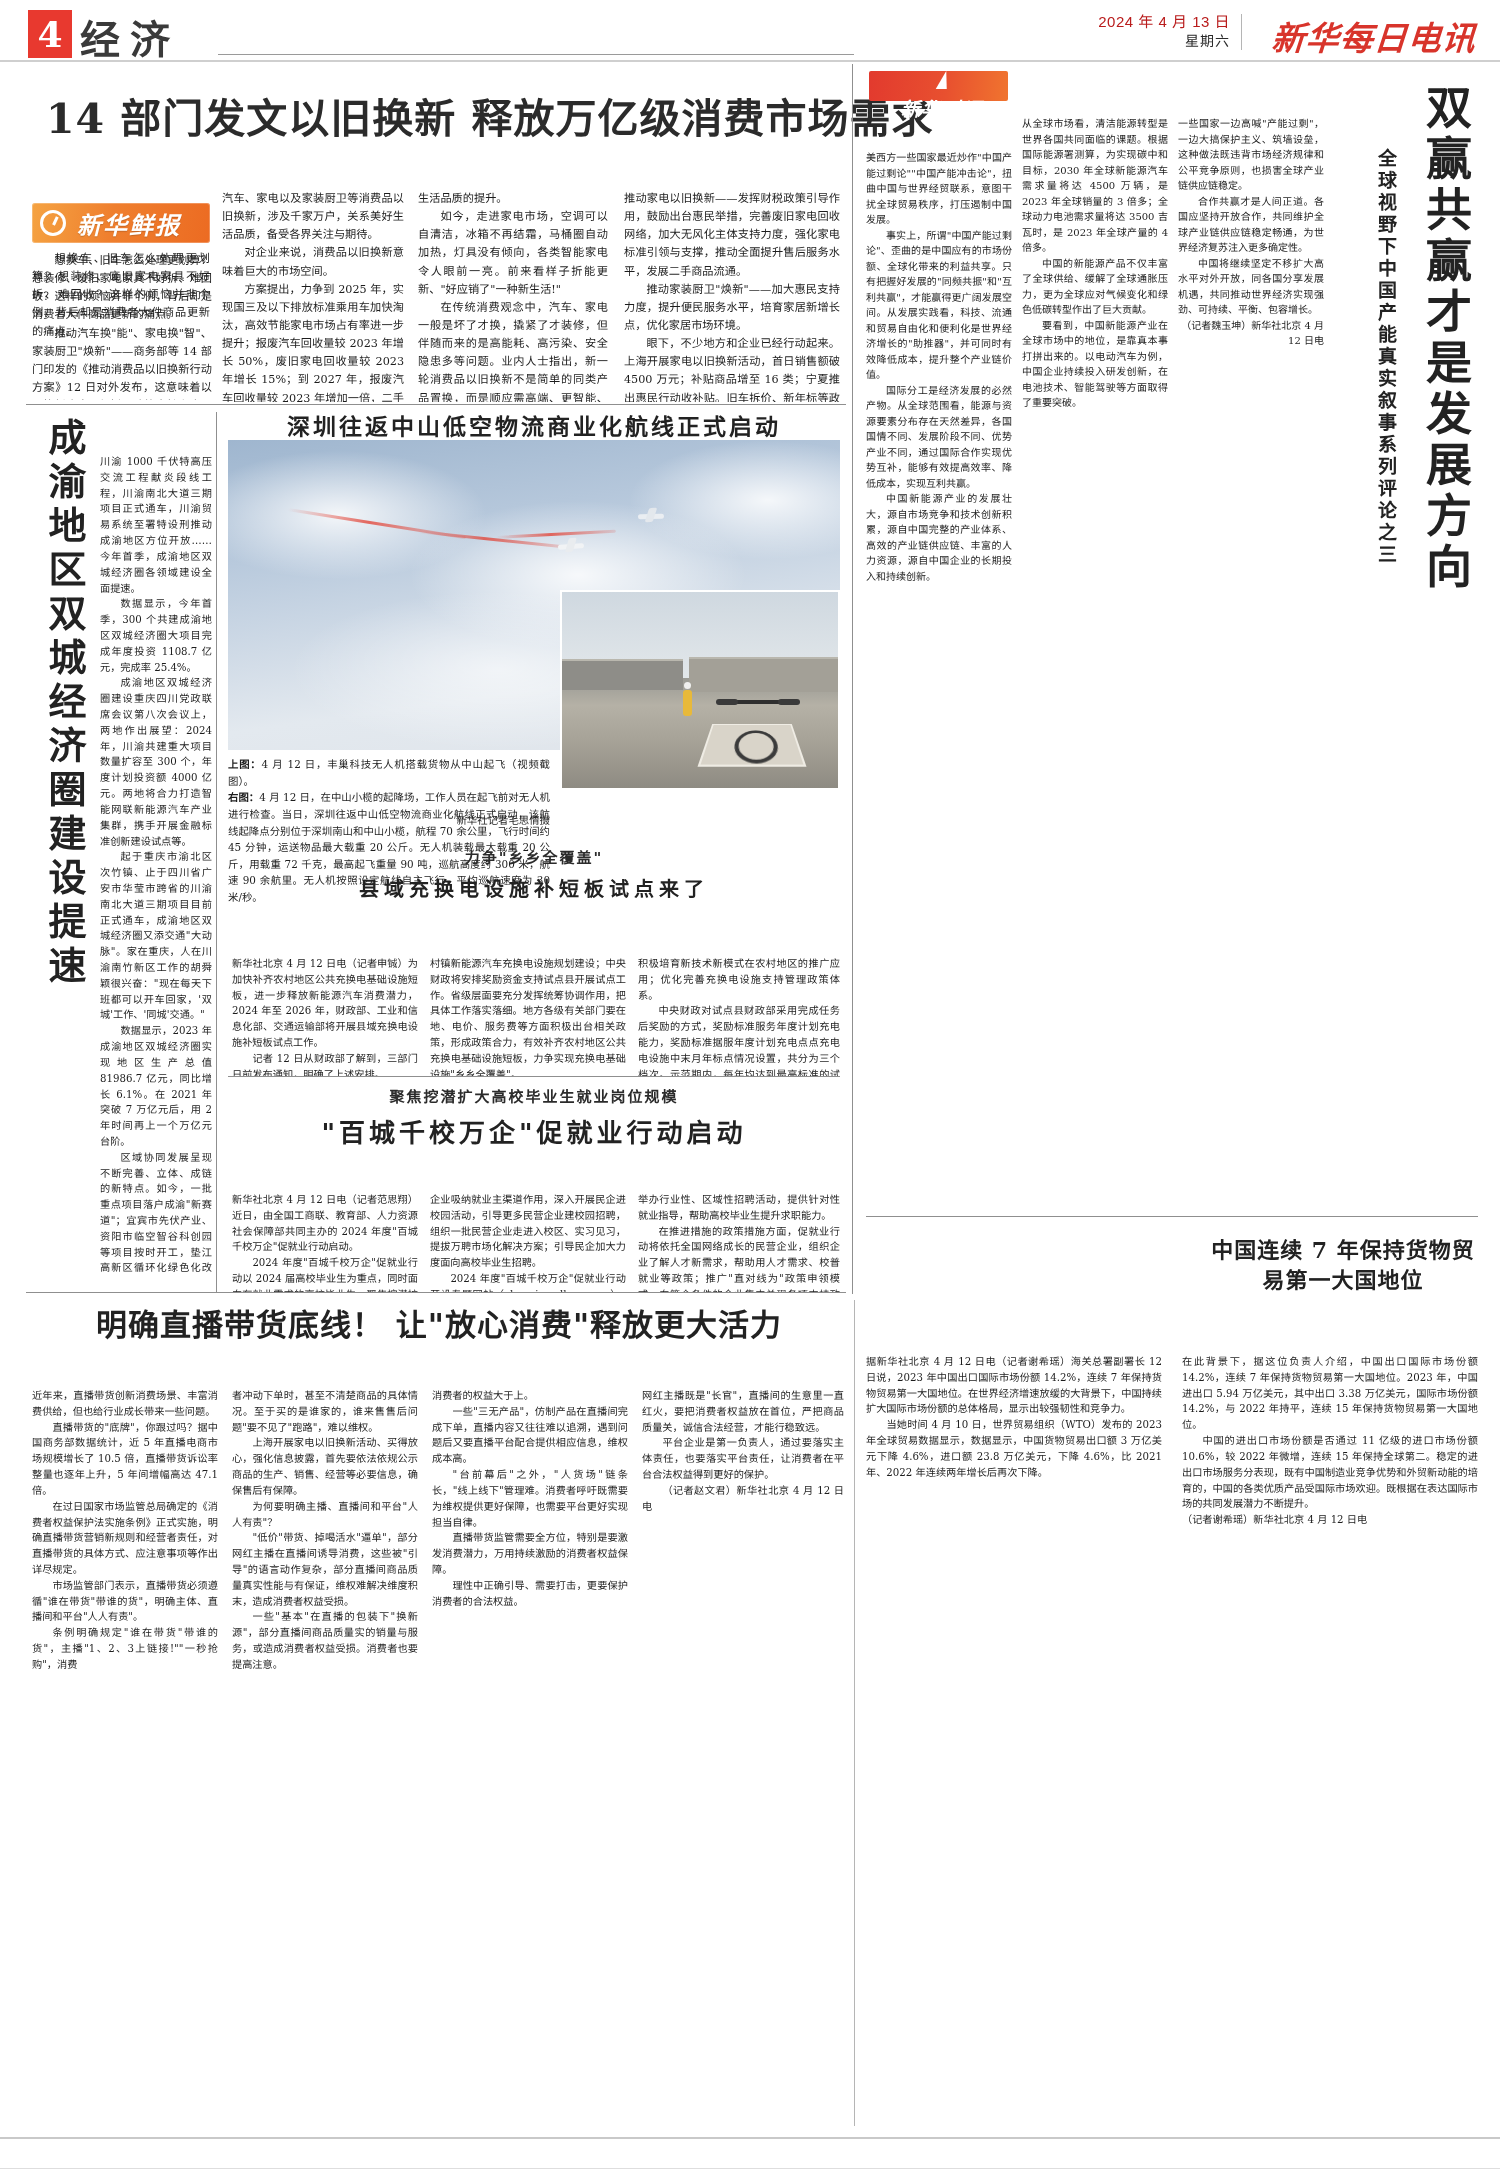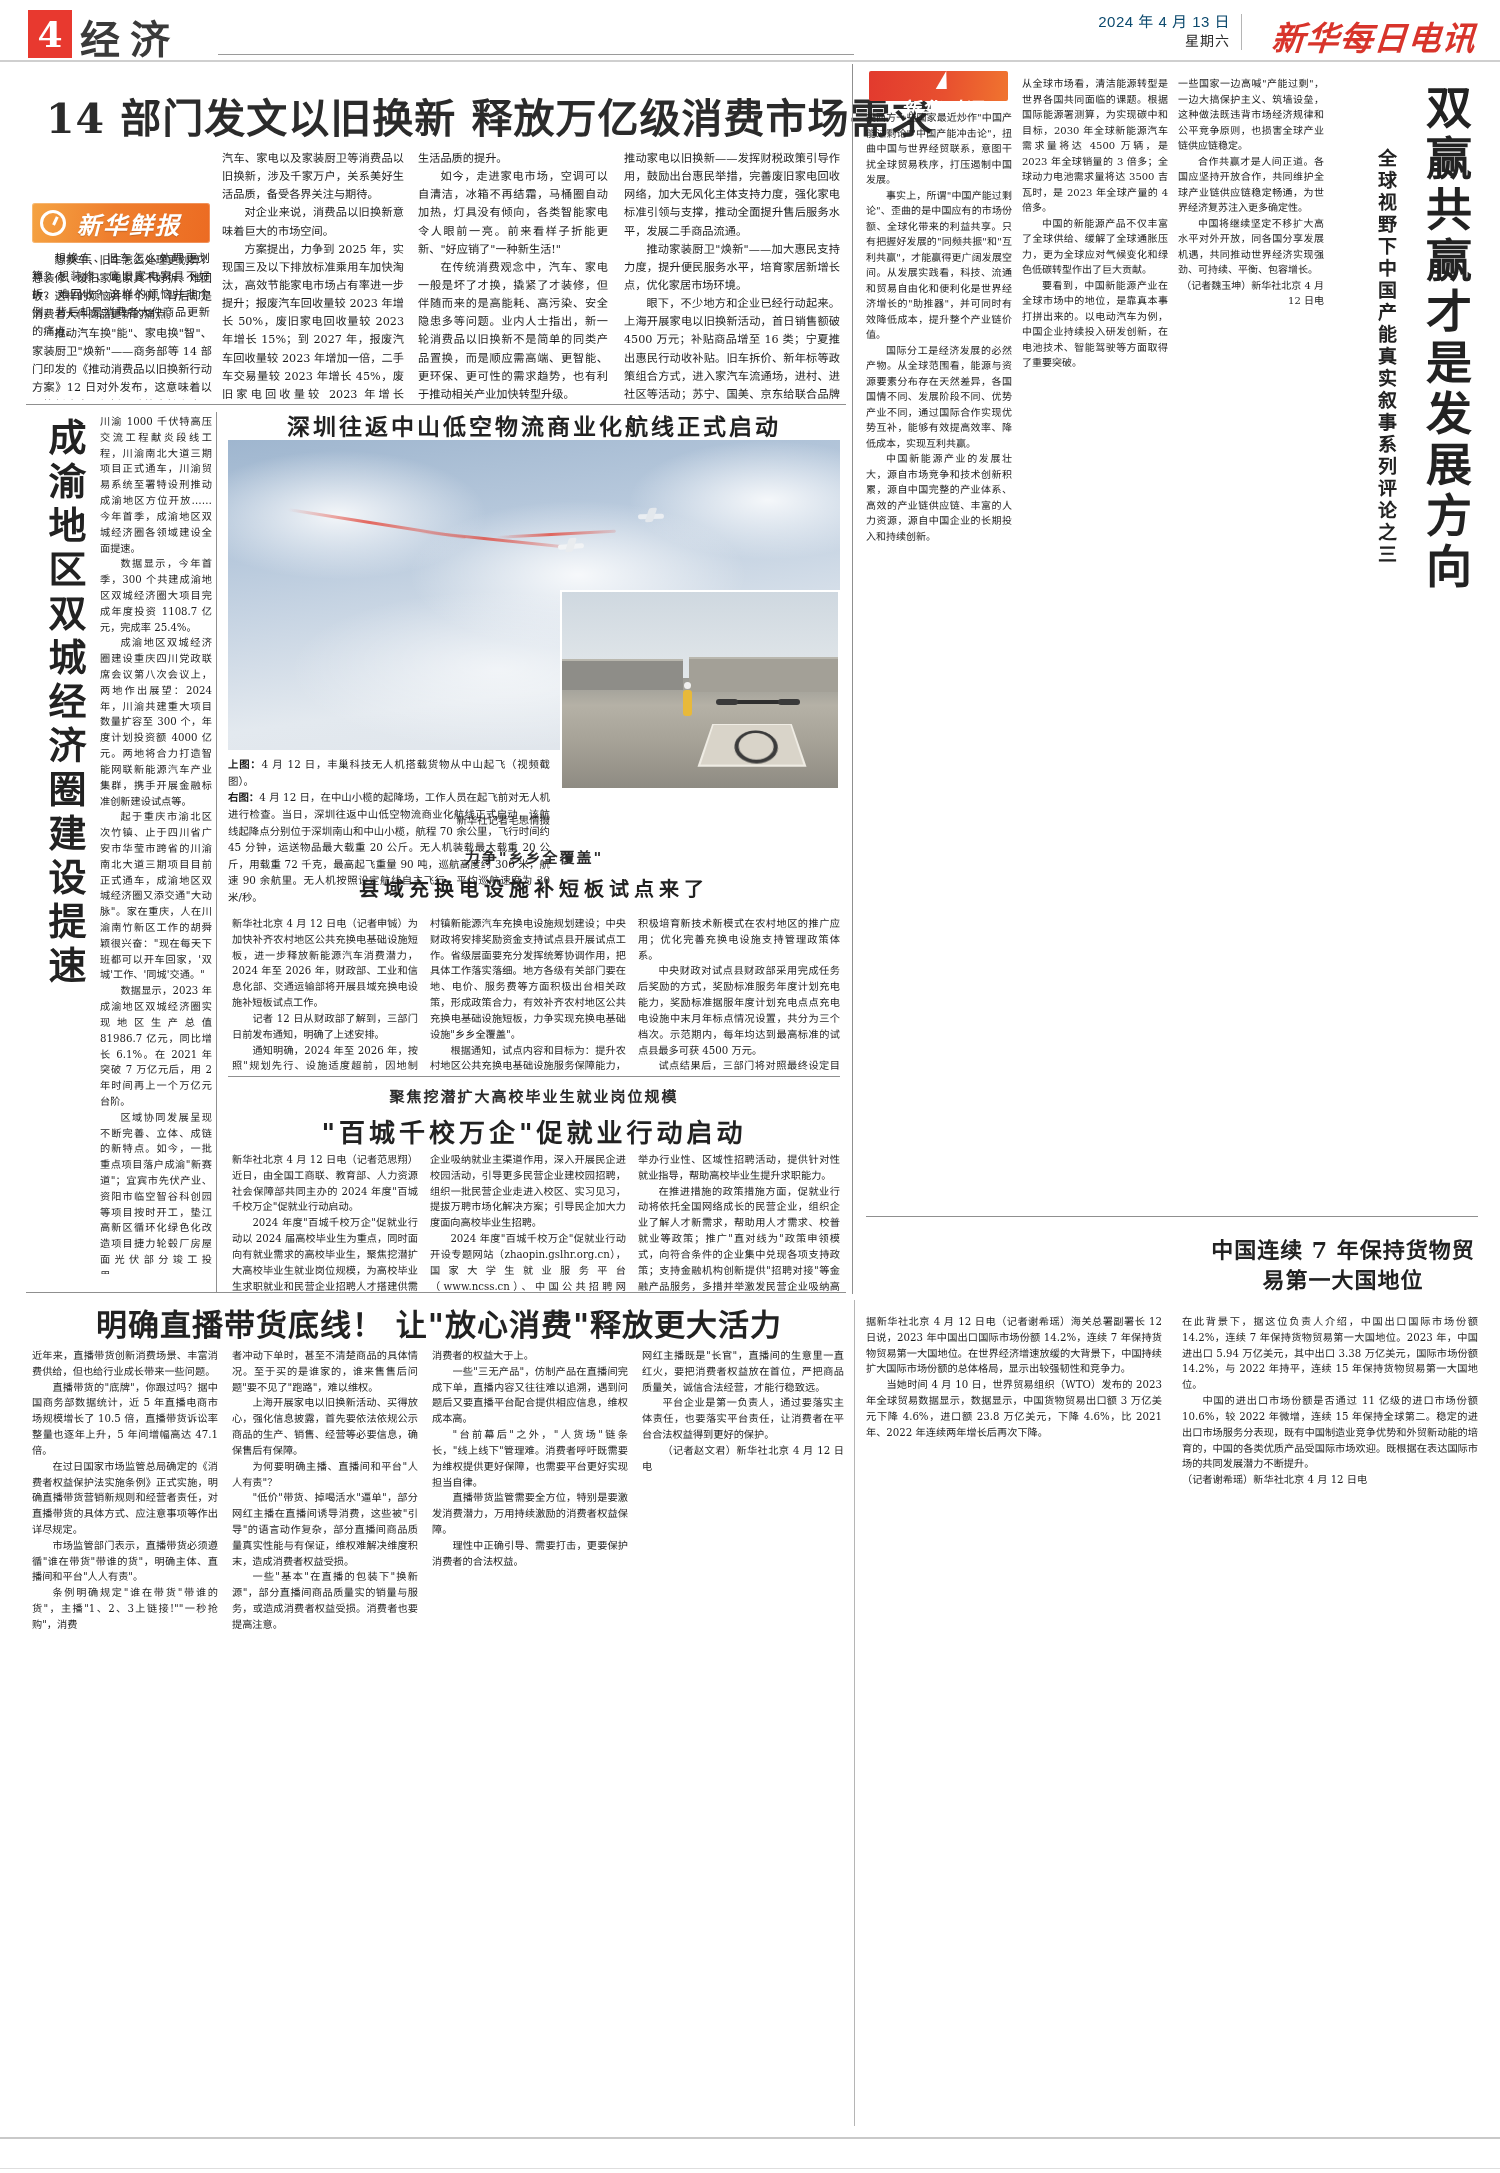--- a/index.html
+++ b/index.html
@@ -34,21 +34,21 @@
   }
   .masthead-rule {
     position: absolute; left: 218px; top: 54px; width: 636px; height: 1px;
     background: #9a9a9a;
   }
   .date-block {
     position: absolute; right: 270px; top: 12px;
     text-align: right; line-height: 1.35;
     font-family: "Liberation Sans", sans-serif;
   }
-  .date-line1 { font-size: 15px; color: #0c4a6e; letter-spacing: .5px; }
+  .date-line1 { font-size: 15px; color: #b91c1c; letter-spacing: .5px; }
   .date-line2 { font-size: 14px; color: #2a2a2a; letter-spacing: 1px; }
   .date-sep {
     position: absolute; right: 258px; top: 14px; width: 1px; height: 36px; background:#b5b5b5;
   }
   .brand {
     position: absolute; right: 24px; top: 12px;
     font-size: 33px; font-weight: 700;
     color: #d8342b;
     letter-spacing: 1px;
     font-family: "DejaVu Serif", serif;
@@ -95,21 +95,21 @@
 
   
   .col {
     position: absolute;
     font-size: 11.2px; line-height: 1.62;
     text-align: justify; text-justify: inter-ideograph;
     color: #1d1d1d;
     font-family: "DejaVu Serif", "Liberation Serif", serif;
   }
   .col p { text-indent: 2em; margin: 0; }
-  .col p.noind { text-indent: 0; }
+  .col p.noind { text-indent: 0; margin-top: 40px; }
 
   .tiny { font-size: 10.2px; line-height: 1.55; }
 
   
   .vhead {
     position: absolute;
     writing-mode: vertical-rl; text-orientation: upright;
     font-weight: 700; color: #222;
     font-family: "DejaVu Serif","Liberation Serif",serif;
   }

